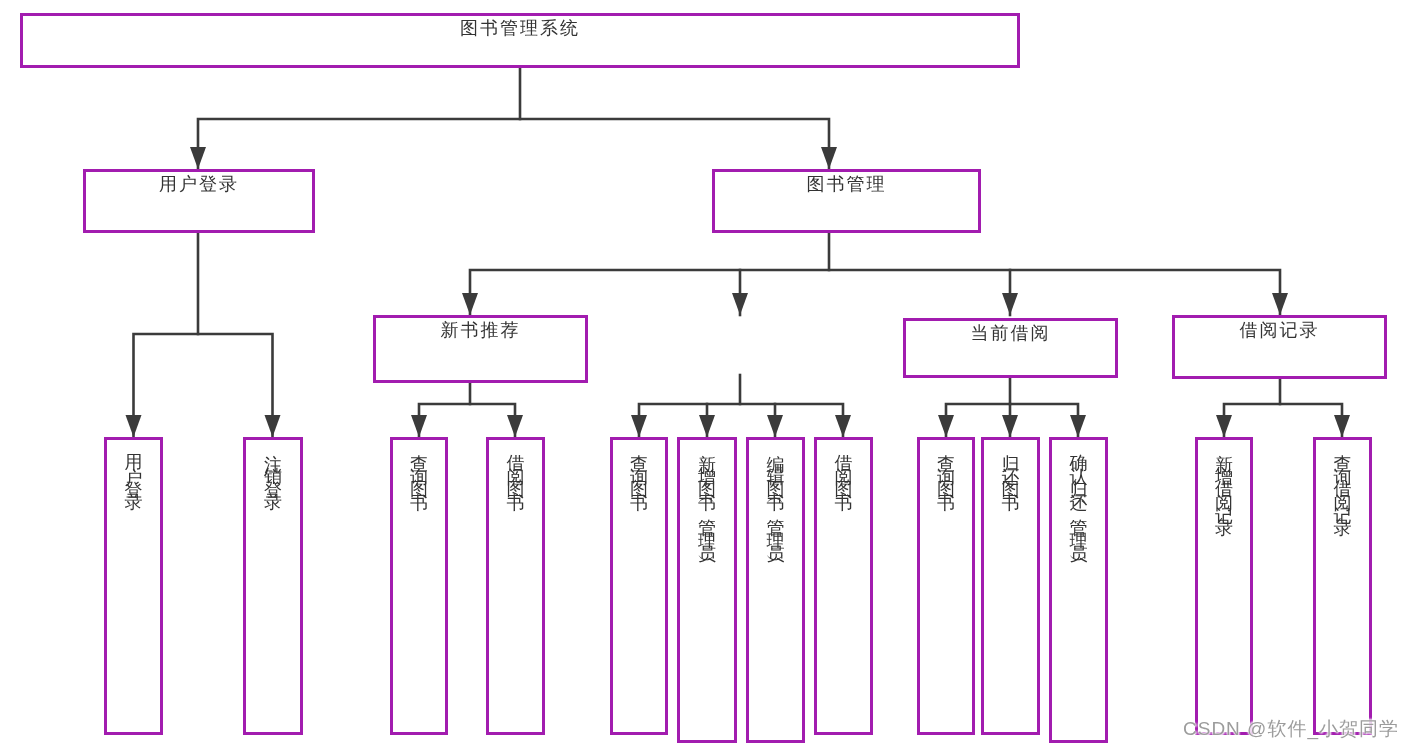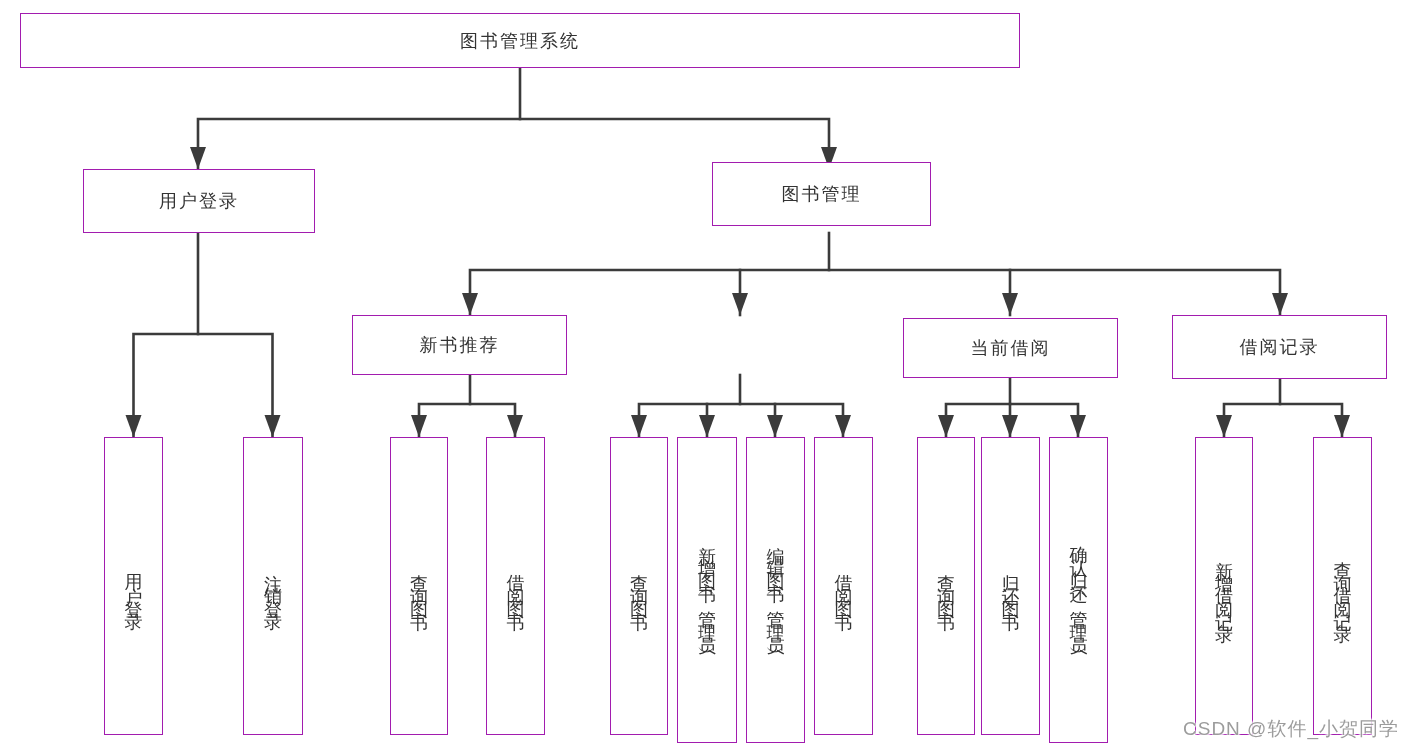--- a/index.html
+++ b/index.html
@@ -7,24 +7,24 @@
     position:relative;
     width:1405px;height:747px;
     background:#fff;
     font-family:"Liberation Sans", sans-serif;
     overflow:hidden;
   }
   .wires{position:absolute;left:0;top:0;z-index:1;}
   .box{
     position:absolute;
     box-sizing:border-box;
-    border:1px solid #a21caf;
+    border:3px solid #a21caf;
     background:#fff;
     display:flex;
-    align-items:center;
+    align-items:flex-start;
     justify-content:center;
     z-index:2;
   }
   .hlabel{
     font-size:18px;
     color:#333;
     letter-spacing:2px;
     white-space:nowrap;
   }
   .vtext{
@@ -118,25 +118,25 @@
     </g>
   </svg>
 
   <div class="box" style="left:20px;top:13px;width:1000px;height:55px">
     <span class="hlabel">图书管理系统</span>
   </div>
 
   <div class="box" style="left:83px;top:169px;width:232px;height:64px">
     <span class="hlabel">用户登录</span>
   </div>
-  <div class="box" style="left:712px;top:162px;width:219px;height:64px">
+  <div class="box" style="left:712px;top:169px;width:269px;height:64px">
     <span class="hlabel">图书管理</span>
   </div>
 
-  <div class="box" style="left:352px;top:315px;width:215px;height:60px">
+  <div class="box" style="left:373px;top:315px;width:215px;height:68px">
     <span class="hlabel">新书推荐</span>
   </div>
   <div class="box" style="left:903px;top:318px;width:215px;height:60px">
     <span class="hlabel">当前借阅</span>
   </div>
   <div class="box" style="left:1172px;top:315px;width:215px;height:64px">
     <span class="hlabel">借阅记录</span>
   </div>
 
   <div class="box" style="left:104px;top:437px;width:59px;height:298px">

